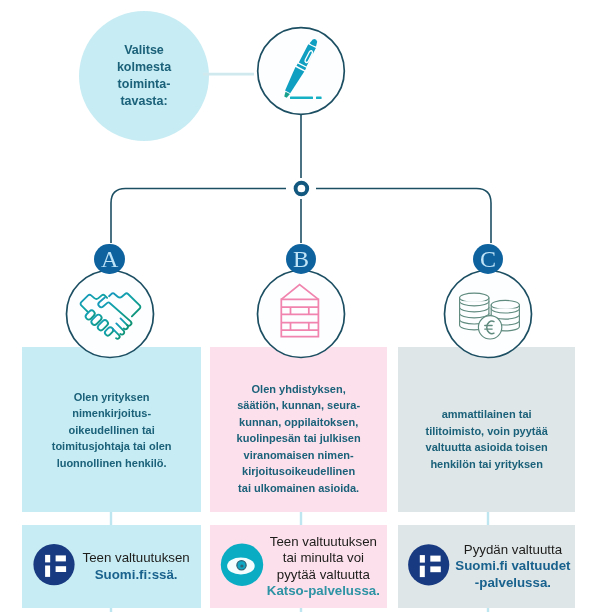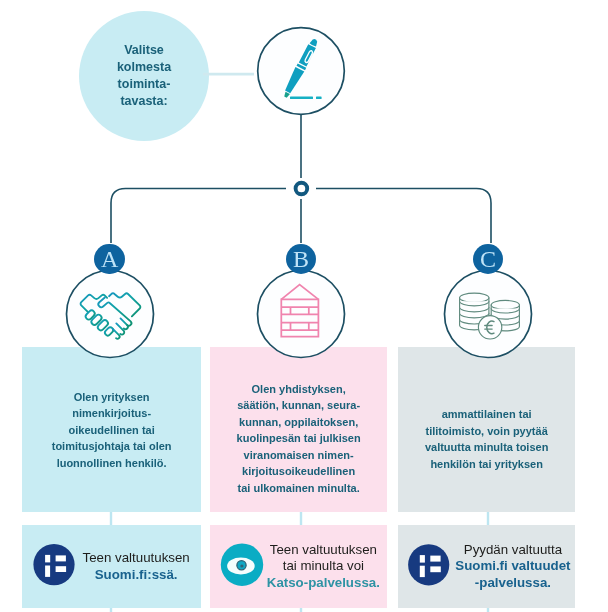--- a/index.html
+++ b/index.html
@@ -81,44 +81,45 @@
   </div>
 
   <div class="panel" style="left:209.8px;top:347px;width:177.7px;height:165px;background:#fce0ec;">
     <div class="panel-text" style="top:calc(50% + 9px)">
       <div>Olen yhdistyksen,</div>
       <div>säätiön, kunnan, seura-</div>
       <div>kunnan, oppilaitoksen,</div>
       <div>kuolinpesän tai julkisen</div>
       <div>viranomaisen nimen-</div>
       <div>kirjoitusoikeudellinen</div>
-      <div>tai ulkomainen minulta.</div>
+      <div>tai ulkomainen asioida.</div>
     </div>
   </div>
 
   <div class="panel" style="left:398.3px;top:347px;width:176.7px;height:165px;background:#dfe6e8;">
     <div class="panel-text" style="top:calc(50% + 9.5px)">
       <div>ammattilainen tai</div>
       <div>tilitoimisto, voin pyytää</div>
-      <div>valtuutta minulta toisen</div>
+      <div>valtuutta asioida toisen</div>
       <div>henkilön tai yrityksen</div>
     </div>
   </div>
 
   <div class="action" style="left:22.2px;top:525px;width:178.9px;height:83px;background:#c8ecf3;">
     <div class="action-text">
       <div>Teen valtuutuksen</div>
       <div class="link">Suomi.fi:ssä.</div>
     </div>
   </div>
 
   <div class="action" style="left:209.8px;top:525px;width:177.7px;height:83px;background:#fce0ec;">
     <div class="action-text">
       <div>Teen valtuutuksen</div>
       <div>tai minulta voi</div>
+      <div>pyytää valtuutta</div>
       <div class="link-teal">Katso-palvelussa.</div>
     </div>
   </div>
 
   <div class="action" style="left:398.3px;top:525px;width:176.7px;height:83px;background:#dfe6e8;">
     <div class="action-text">
       <div>Pyydän valtuutta</div>
       <div class="link">Suomi.fi valtuudet</div>
       <div class="link">-palvelussa.</div>
     </div>

